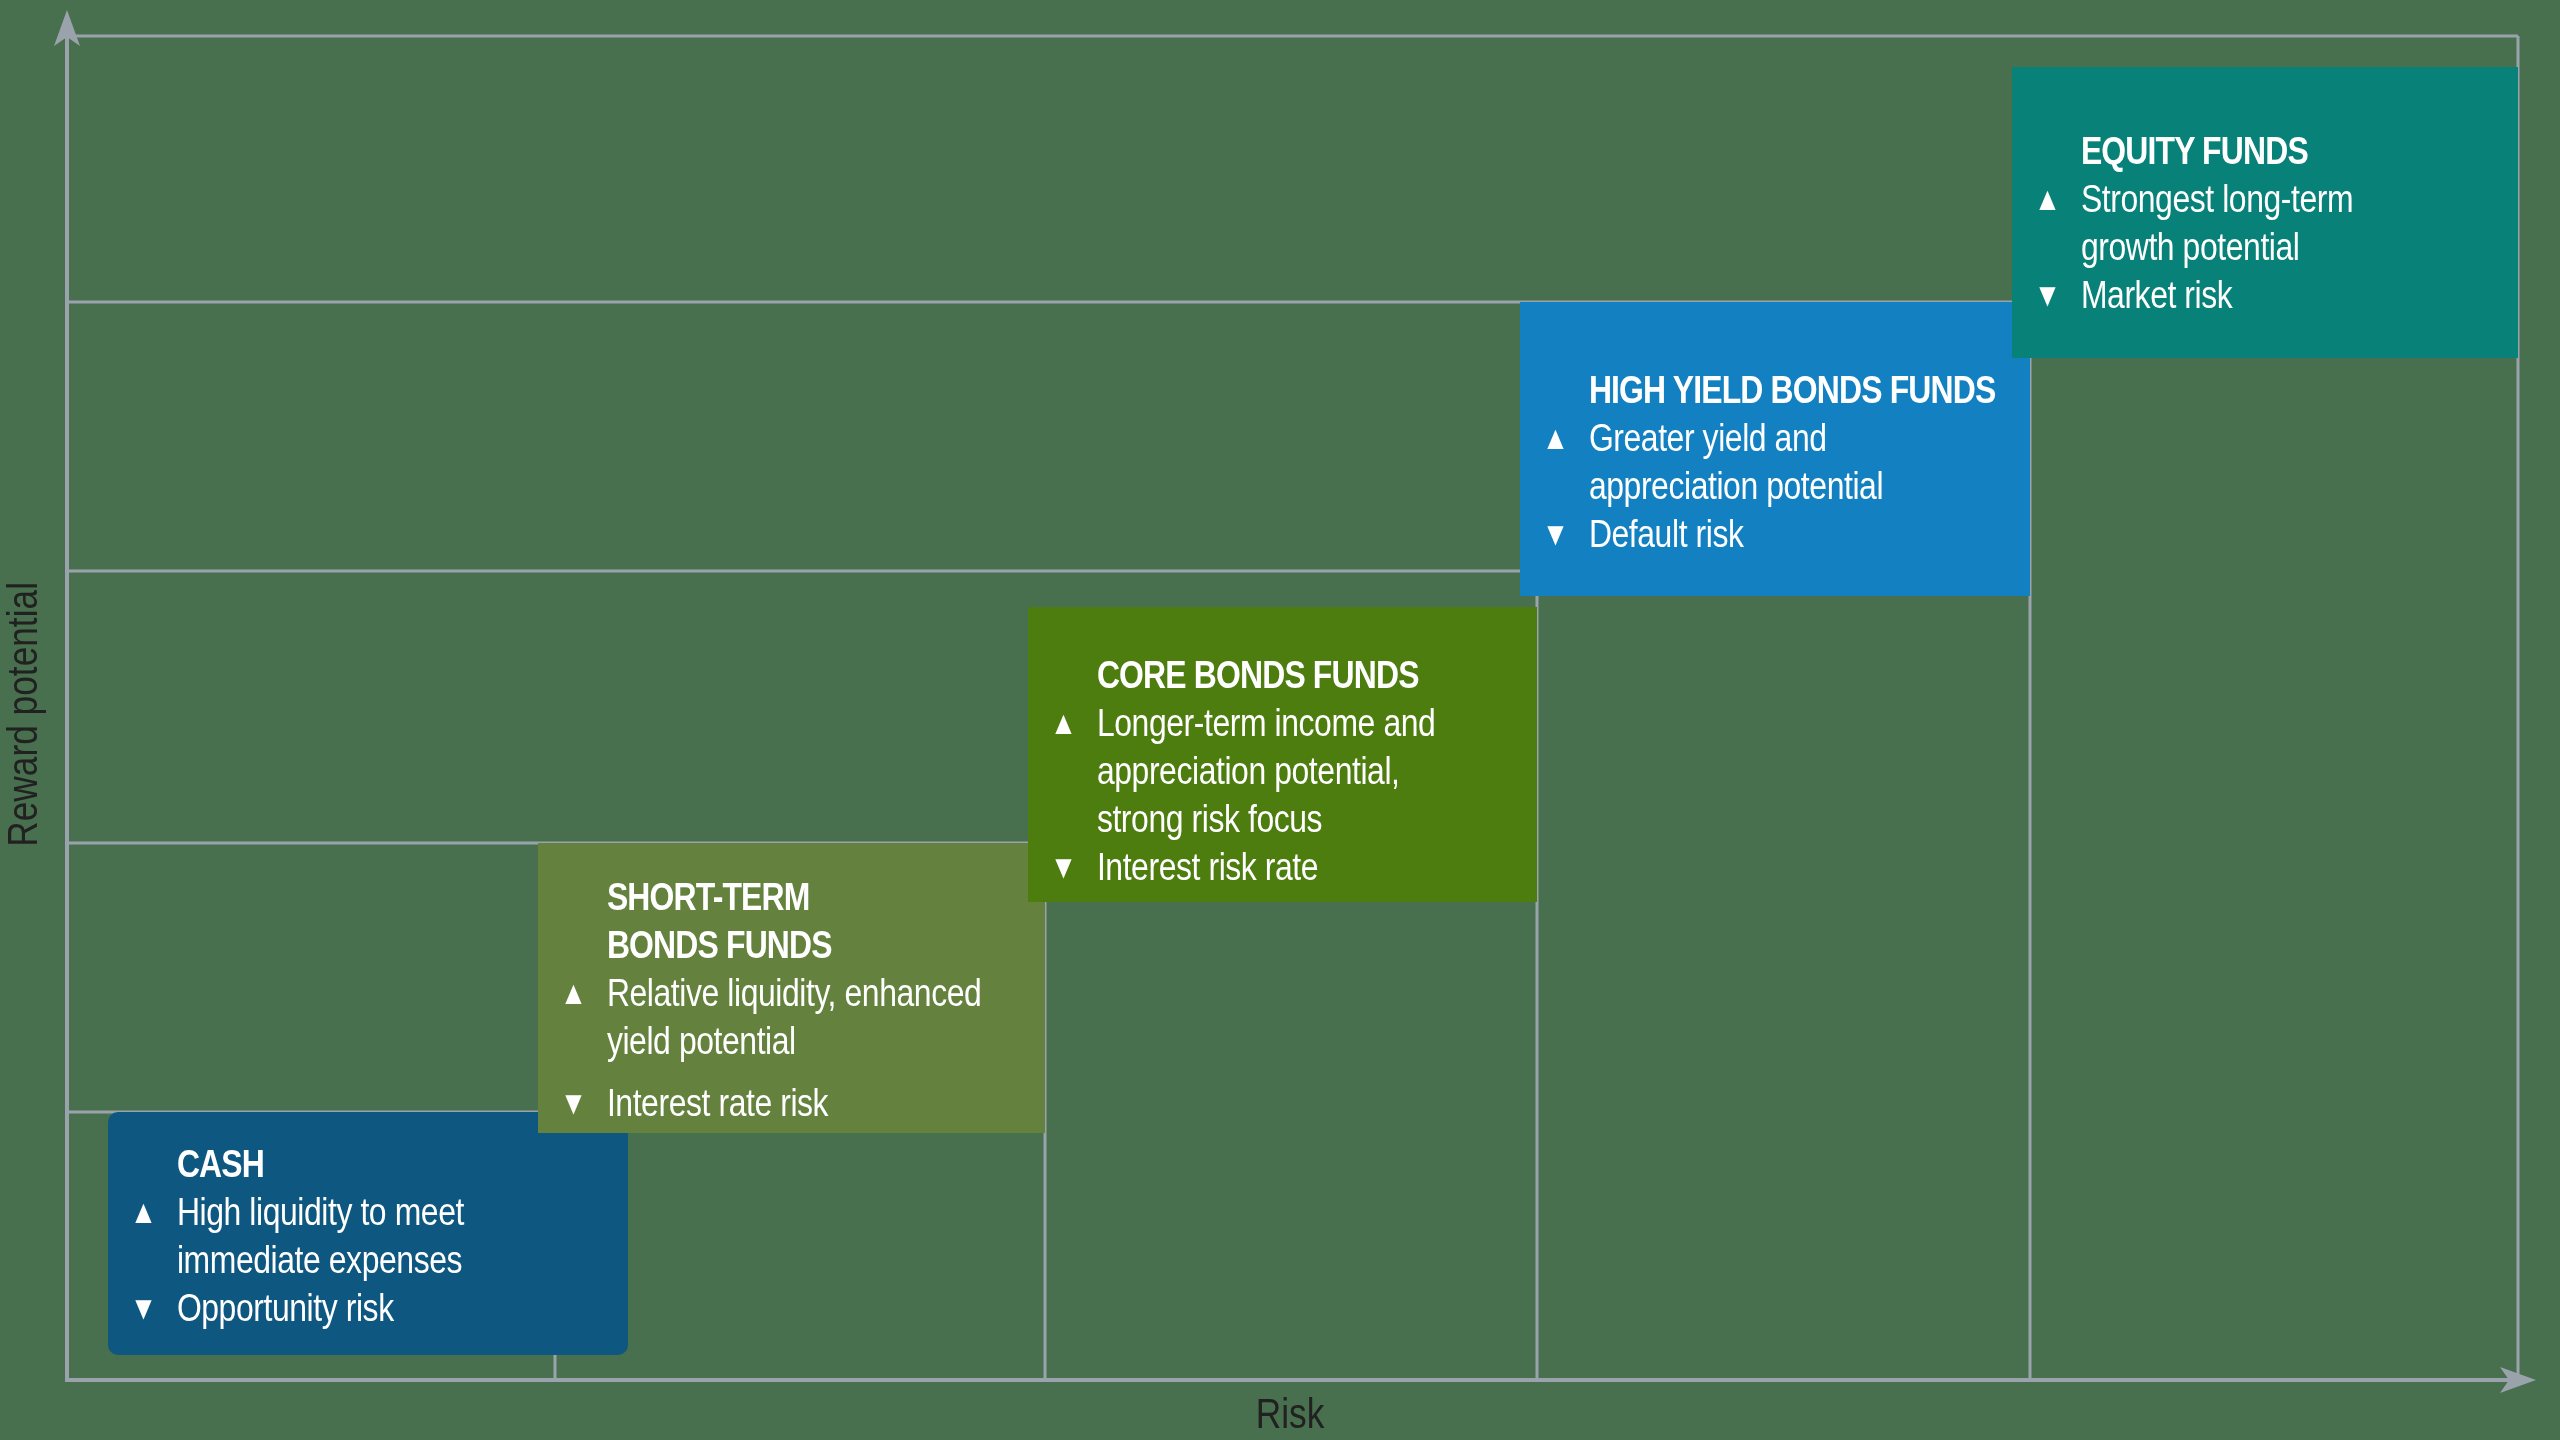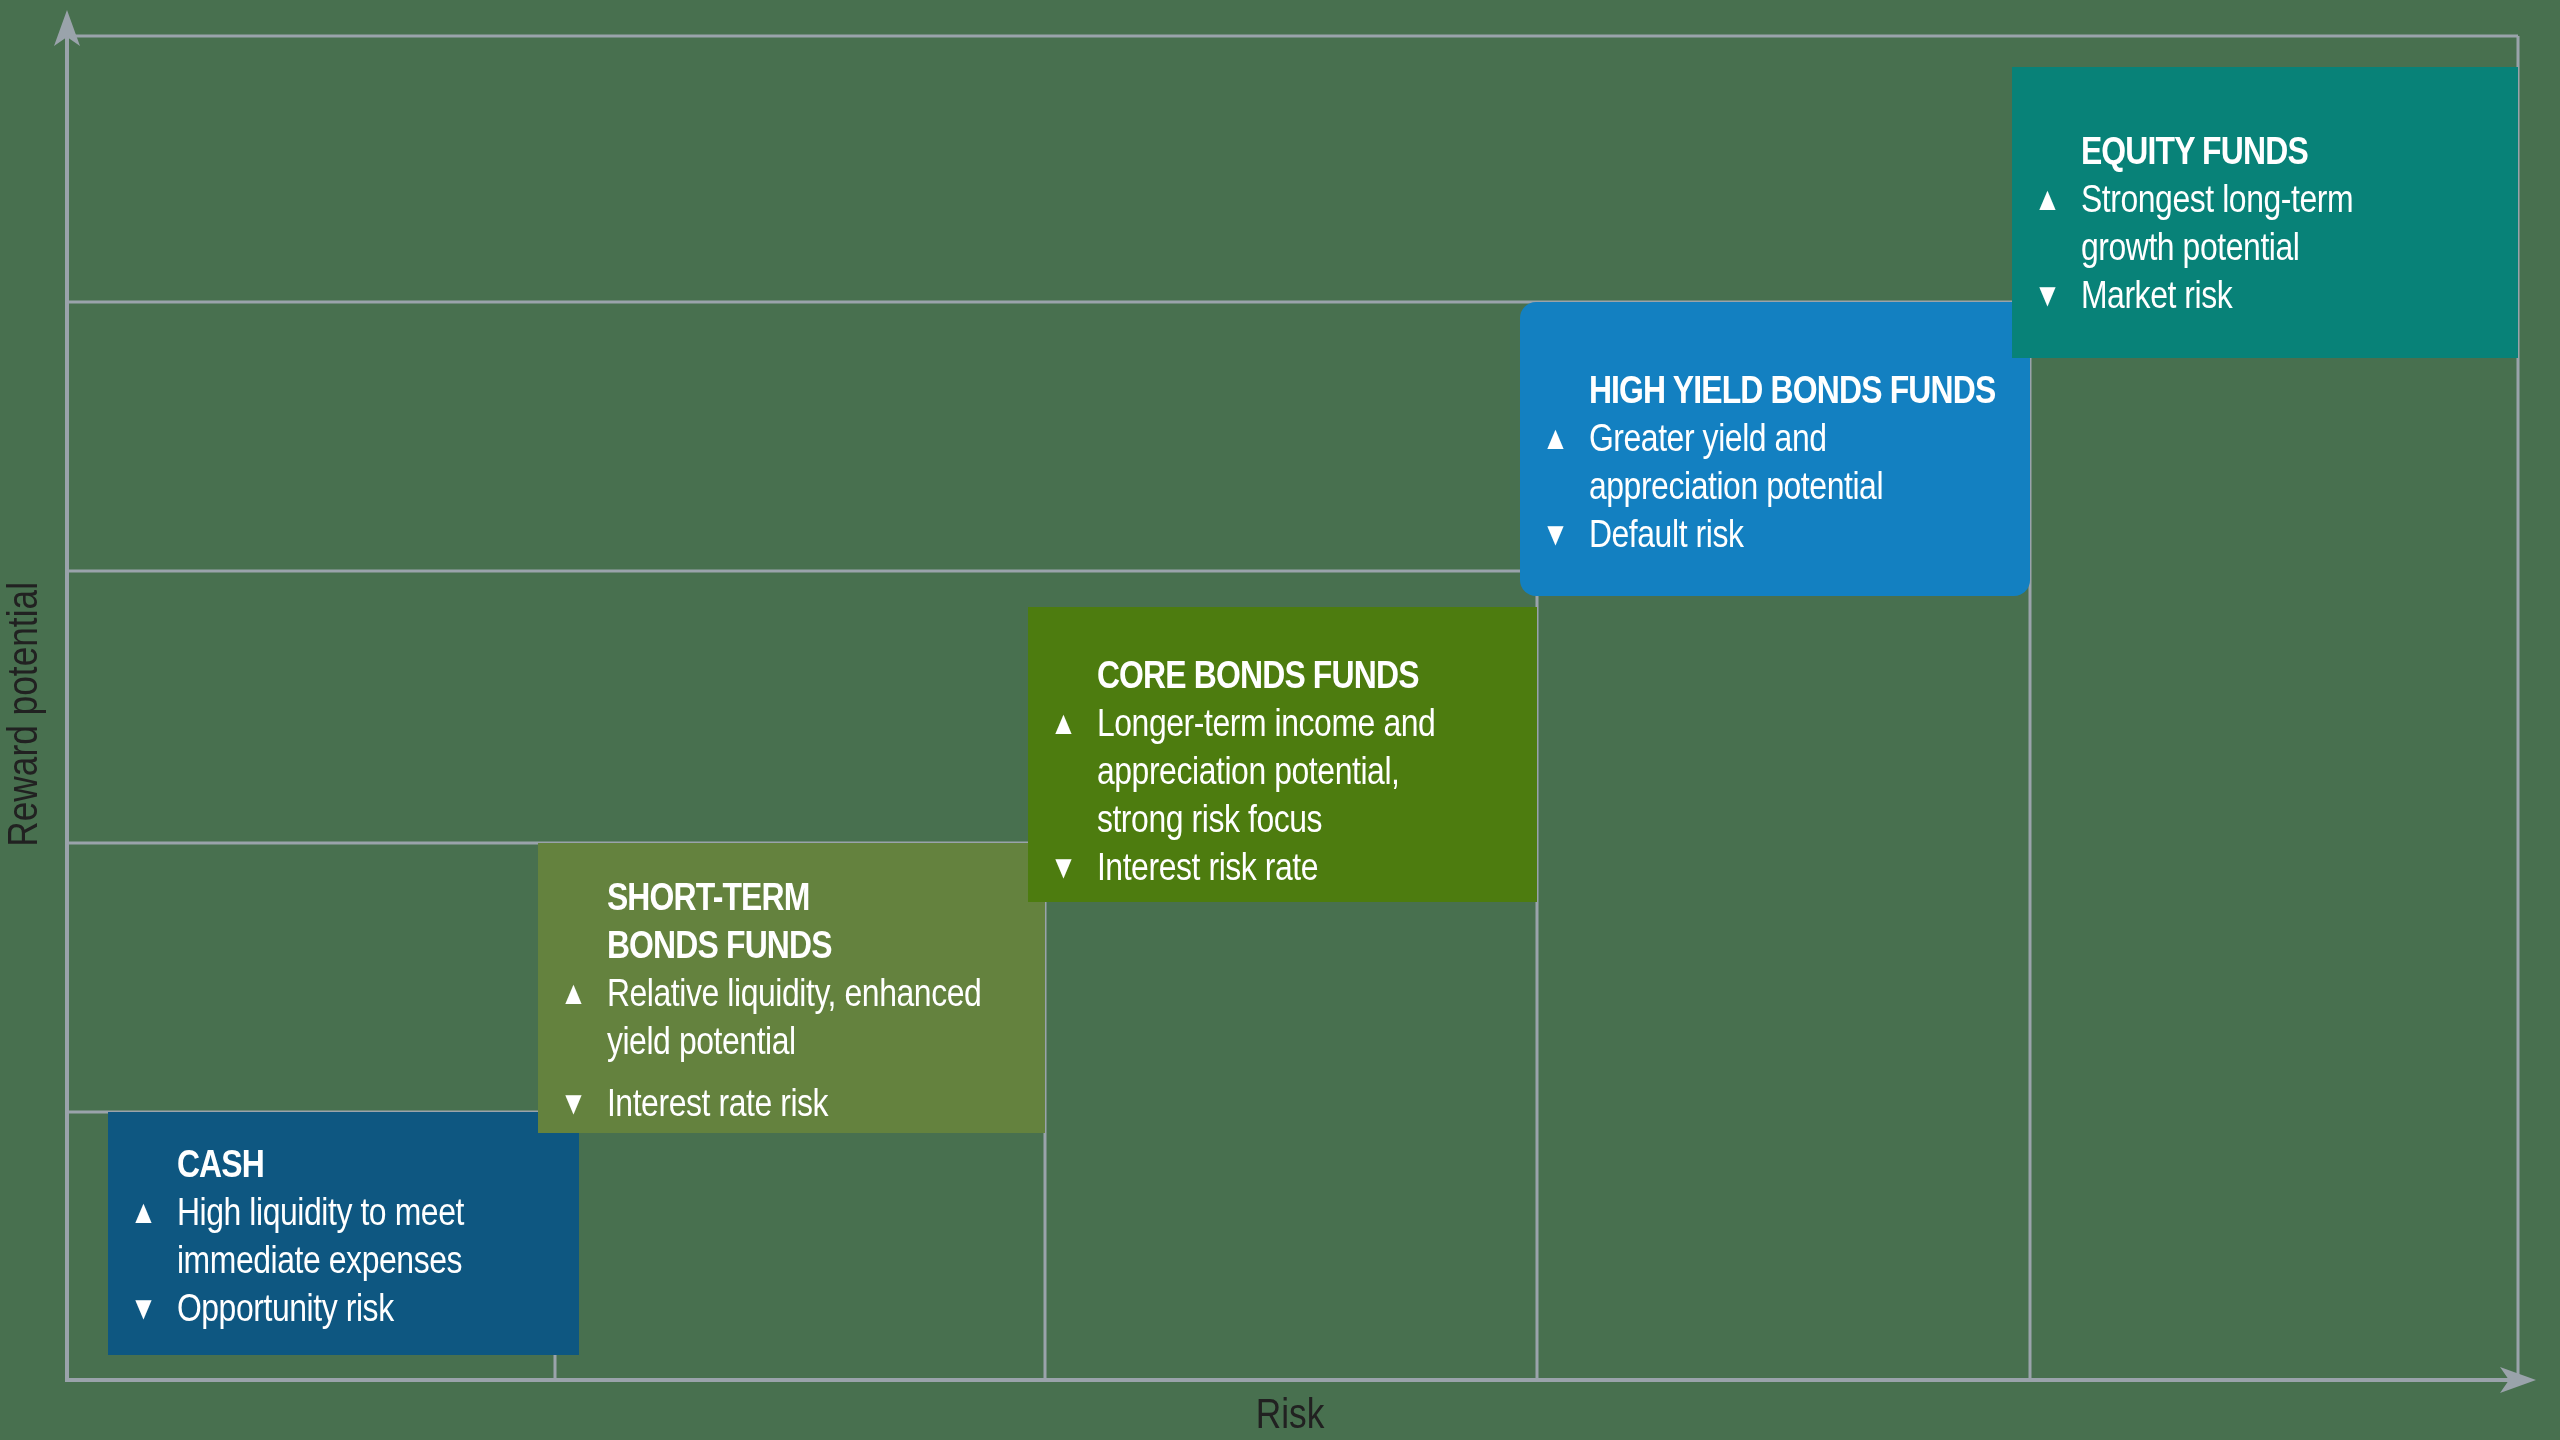--- a/index.html
+++ b/index.html
@@ -14,21 +14,21 @@
   .fund-box .content {
     transform:scaleX(0.84); transform-origin:0 0; width:119%;
     font-size:38px; line-height:48px; letter-spacing:-0.5px;
   }
   .box-title { font-weight:bold; letter-spacing:-1px; white-space:pre; margin-left:82px; }
   .row { display:flex; align-items:flex-start; }
   .row.gap { margin-top:14px; }
   .bullet { flex:0 0 82px; padding-left:26px; box-sizing:border-box; font-size:33px; line-height:48px; }
   .btext { white-space:pre; }
 
-  #box-cash { left:108px;  top:1112px; width:471px; height:243px; background:#0e5781; z-index:1; }
+  #box-cash { left:108px;  top:1112px; width:520px; height:243px; background:#0e5781; z-index:1;border-radius:10px; }
   #box-cash .content { padding-top:28px; }
   #box-st   { left:538px;  top:843px;  width:507px; height:290px; background:#64823e; z-index:2; }
   #box-st .content { padding-top:30px; }
   #box-core { left:1028px; top:571px;  width:509px; height:295px; background:#5d1b48; z-index:3; }
   #box-core .content { padding-top:44px; }
   #box-hy   { left:1520px; top:302px;  width:510px; height:294px; background:#1380c1; z-index:4; }
   #box-hy .content { padding-top:64px; }
   #box-eq   { left:2012px; top:36px;   width:506px; height:291px; background:#088278; z-index:5;margin-top:31px; }
   #box-eq .content { padding-top:60px; }
 
@@ -111,21 +111,21 @@
 appreciation potential,
 strong risk focus</span>
       </div>
       <div class="row">
         <span class="bullet">▼</span>
         <span class="btext">Interest risk rate</span>
       </div>
     </div>
   </div>
 
-  <div class="fund-box" id="box-hy" style="background: rgb(19, 128, 193); border-radius: 16px;">
+  <div class="fund-box" id="box-hy" style="background: rgb(19, 128, 193);">
     <div class="content">
       <div class="box-title">HIGH YIELD BONDS FUNDS</div>
       <div class="row">
         <span class="bullet">▲</span>
         <span class="btext">Greater yield and
 appreciation potential</span>
       </div>
       <div class="row">
         <span class="bullet">▼</span>
         <span class="btext">Default risk</span>

